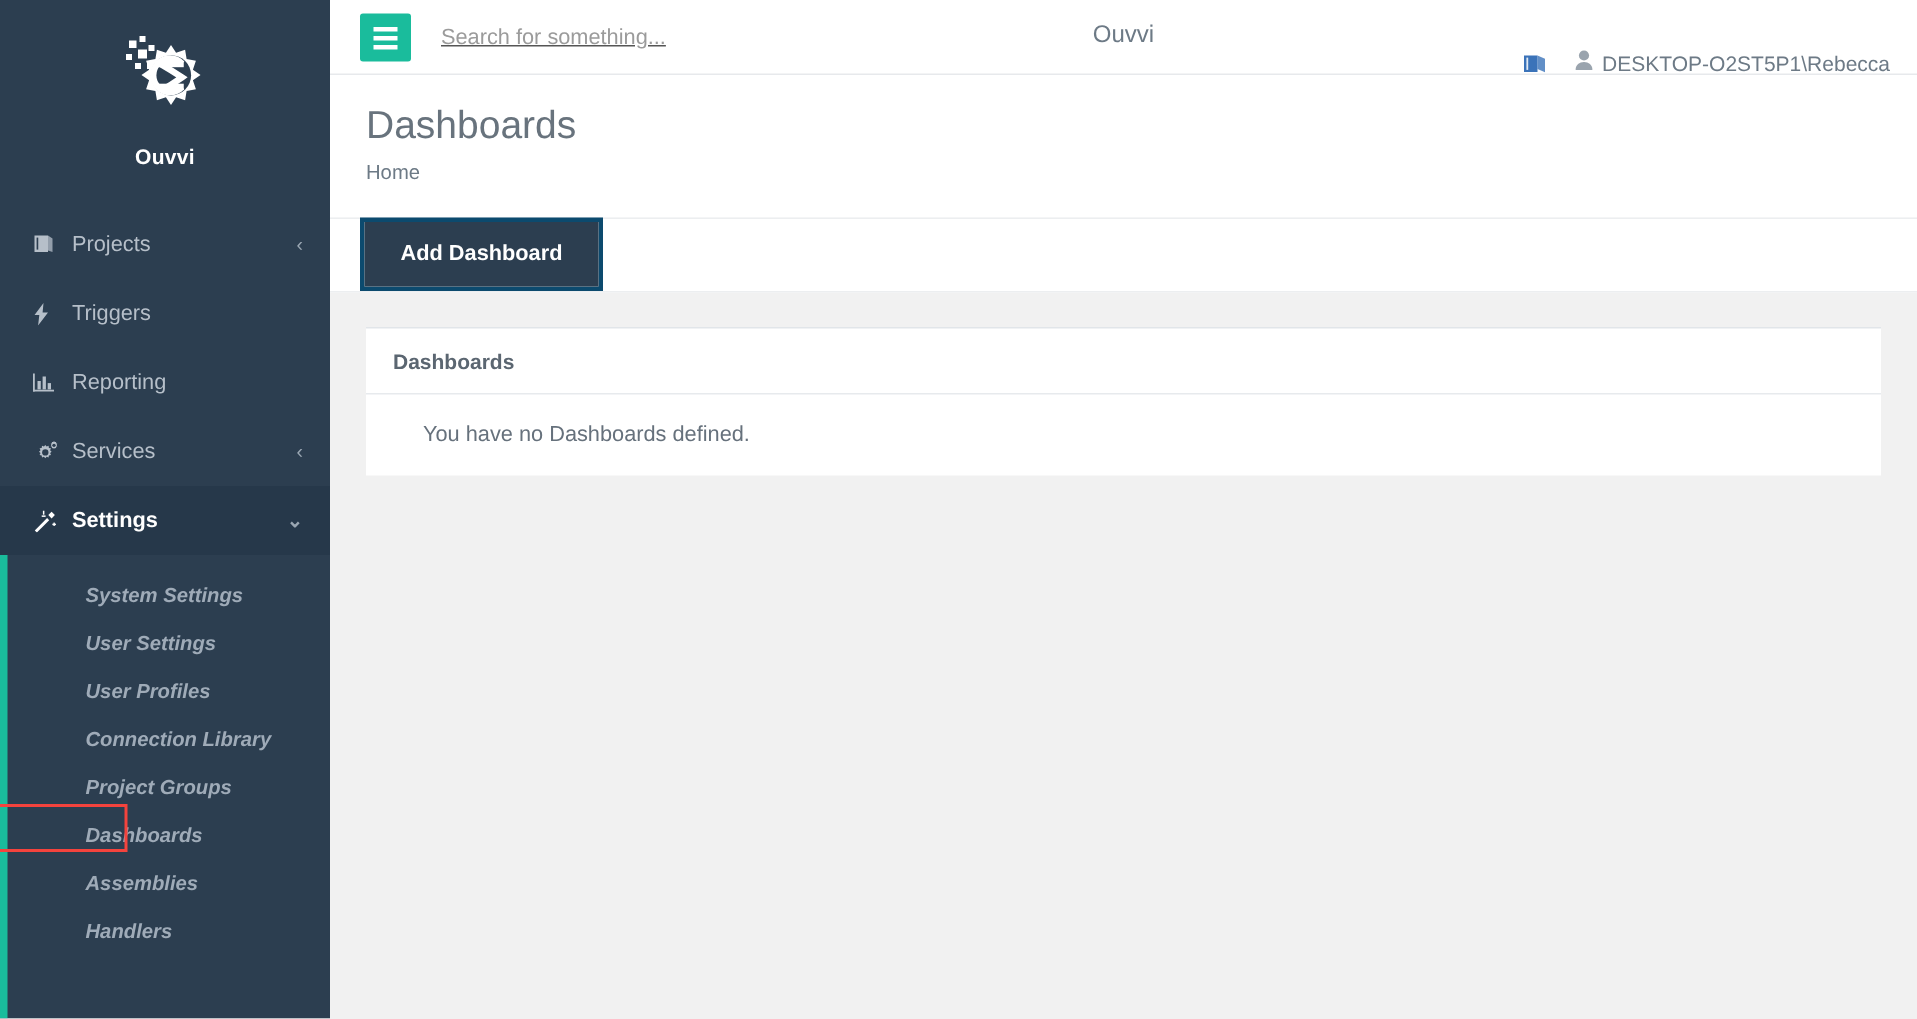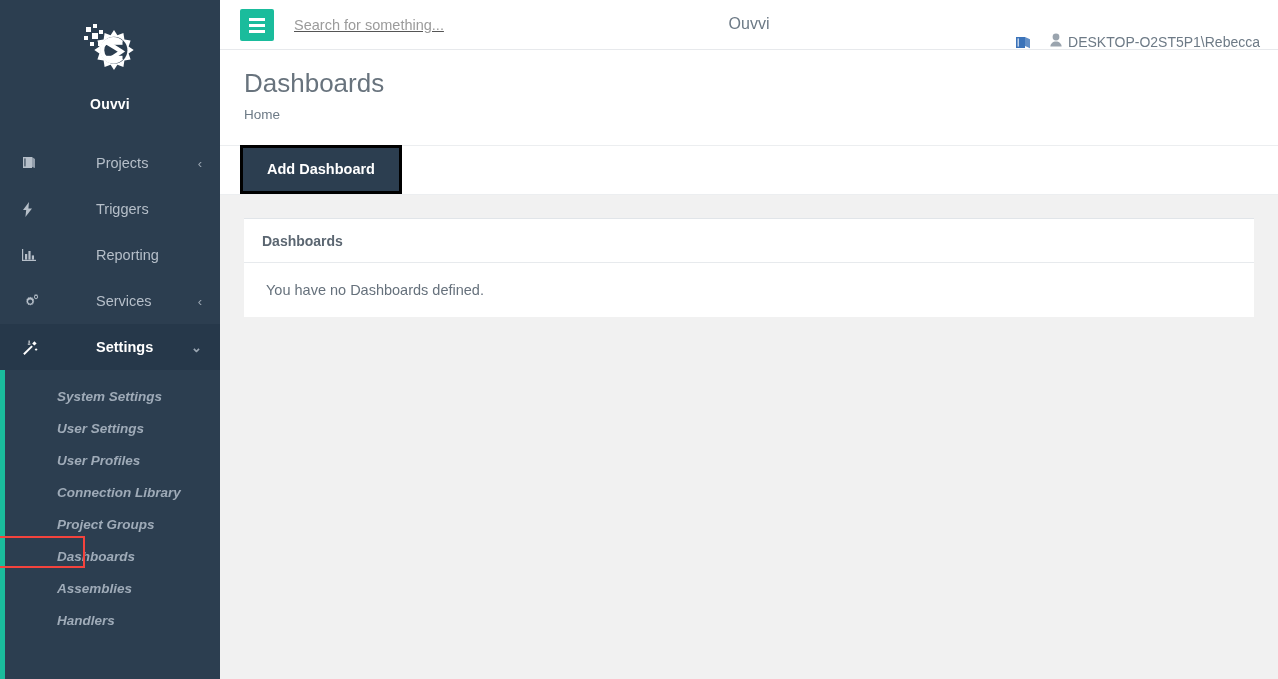--- a/index.html
+++ b/index.html
@@ -41,21 +41,20 @@
   .nav-item {
     position: relative;
     display: flex;
     align-items: center;
     height: 46px;
     padding-left: 22px;
     color: #b6bfc9;
     font-size: 14.5px;
     cursor: pointer;
     user-select: none;
-    gap: 48px;
   }
   .nav-item .nav-icon {
     width: 22px;
     display: inline-flex;
     align-items: center;
     justify-content: flex-start;
     flex: 0 0 22px;
     color: #b6bfc9;
   }
   .nav-item .nav-label { margin-left: 4px; }
@@ -161,21 +160,21 @@
   
   #toolbar {
     position: absolute; left: 220px; top: 145px;
     width: 1058px; height: 50px;
     background: #ffffff;
     border-top: 1px solid #eceef0;
     border-bottom: 1px solid #eceef0;
   }
   #add-dashboard-wrap {
     position: absolute; left: 20px; top: -1px;
-    border: 3px solid #000000;
+    border: 3px solid #0c4a6e;
   }
   #add-dashboard-button {
     display: block;
     background: #2c3e50;
     color: #ffffff;
     border: none;
     font-family: "Liberation Sans", sans-serif;
     font-size: 14.5px;
     font-weight: bold;
     padding: 14px 24px;
@@ -198,21 +197,21 @@
   #panel-header {
     height: 44px;
     display: flex; align-items: center;
     padding-left: 18px;
     border-bottom: 1px solid #e7eaed;
     font-size: 14px; font-weight: bold; color: #5b6671;
   }
   #panel-body {
     height: 54px;
     display: flex; align-items: center;
-    padding-left: 22px;
+    padding-left: 38px;
     font-size: 14.5px; color: #66717c;
   }
 </style>
 </head>
 <body>
 
 <div id="app">
 
   <nav id="sidebar">
     <div id="sidebar-accent"></div>

